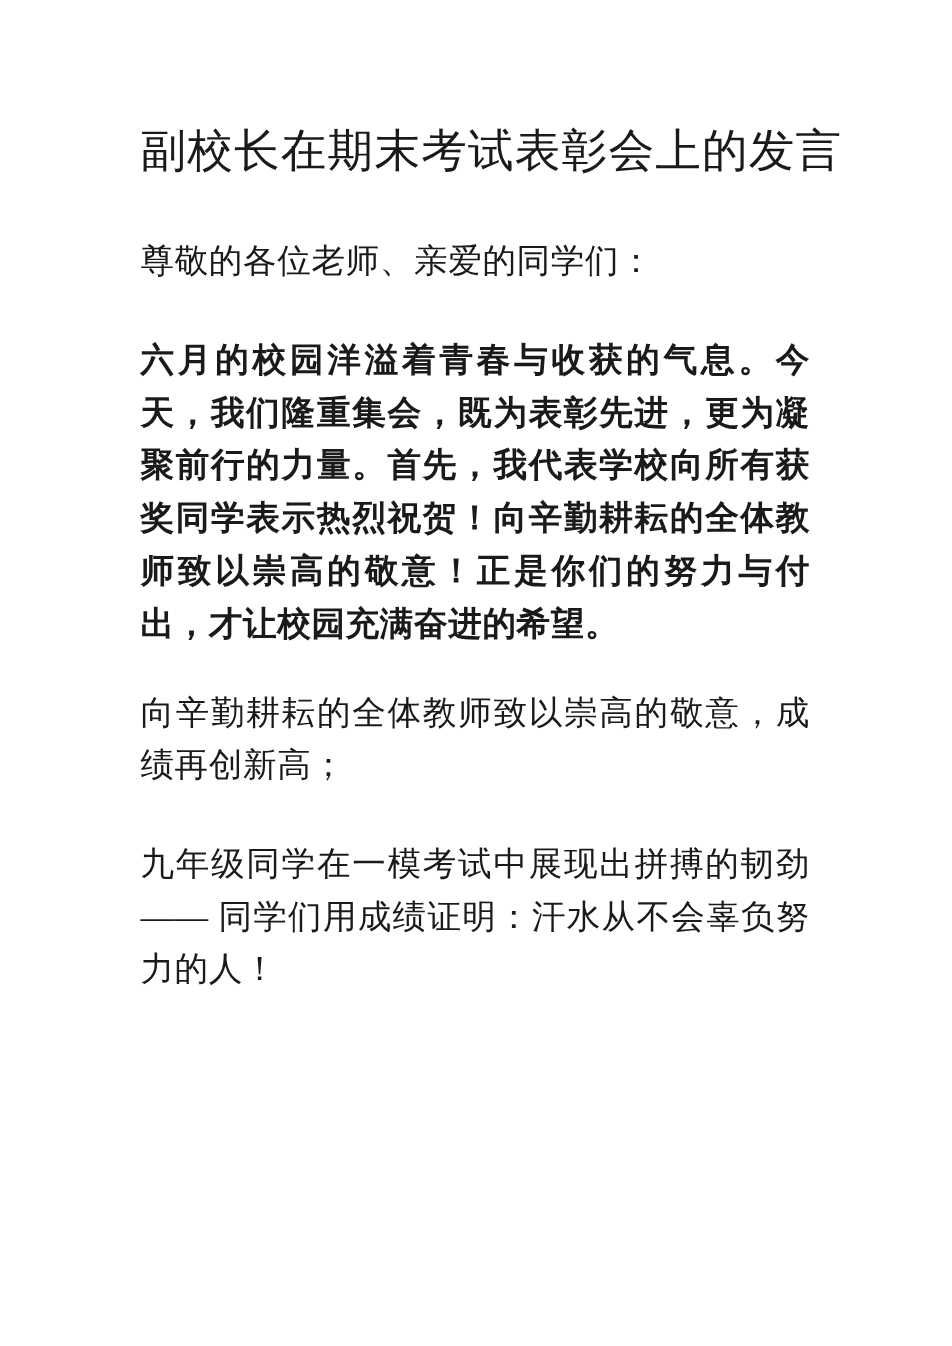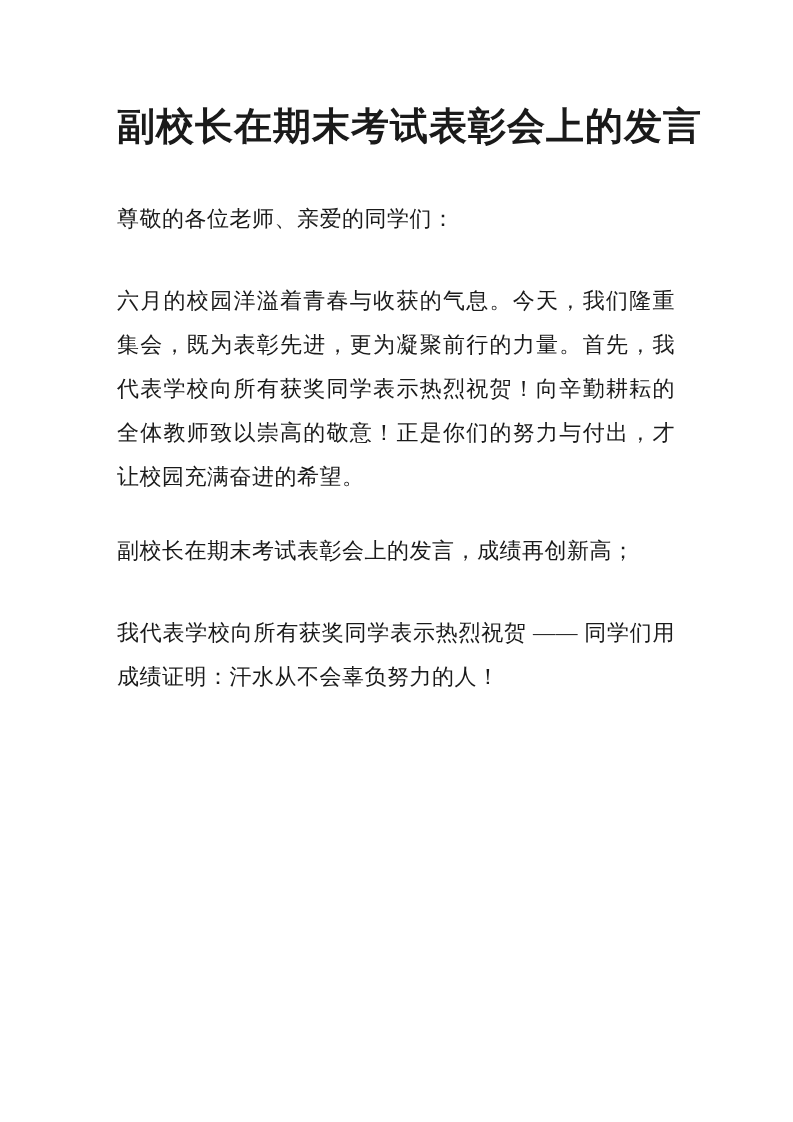--- a/index.html
+++ b/index.html
@@ -16,55 +16,56 @@
     color: #1a1a1a;
     font-family: "Liberation Serif", "DejaVu Serif", serif;
     box-sizing: border-box;
     padding: 96px 118px 0 117px;
     overflow: hidden;
   }
   .doc-title {
     margin: 0;
     font-size: 38px;
     line-height: 60px;
-    font-weight: bold;
+    font-weight: normal;
     text-align: right;
     letter-spacing: 1px;
     white-space: nowrap;
   }
   .doc-body {
     margin-top: 41px;
   }
   .para {
     margin: 0 0 38px 0;
-    font-size: 22px;
+    font-size: 28px;
     line-height: 44px;
     letter-spacing: 0.5px;
     text-align: justify;
     text-justify: inter-ideograph;
   }
   .para.tight-after {
     margin-bottom: 30px;
+    font-weight: bold;
   }
   .para.heading {
     margin-bottom: 0;
   }
 </style>
 </head>
 <body>
 
 <div class="page">
   <h1 class="doc-title">副校长在期末考试表彰会上的发言</h1>
 
   <div class="doc-body">
     <p class="para">尊敬的各位老师、亲爱的同学们：</p>
 
 
     <p class="para tight-after">六月的校园洋溢着青春与收获的气息。今天，我们隆重集会，既为表彰先进，更为凝聚前行的力量。首先，我代表学校向所有获奖同学表示热烈祝贺！向辛勤耕耘的全体教师致以崇高的敬意！正是你们的努力与付出，才让校园充满奋进的希望。</p>
 
 
 
 
-    <p class="para">副校长在期末考试表彰会上的发言，成绩再创新高；</p>
+    <p class="para">向辛勤耕耘的全体教师致以崇高的敬意，成绩再创新高；</p>
 
-    <p class="para">我代表学校向所有获奖同学表示热烈祝贺 —— 同学们用成绩证明：汗水从不会辜负努力的人！</p>
+    <p class="para">九年级同学在一模考试中展现出拼搏的韧劲 —— 同学们用成绩证明：汗水从不会辜负努力的人！</p>
   </div>
 </div>
 
 </body></html>

